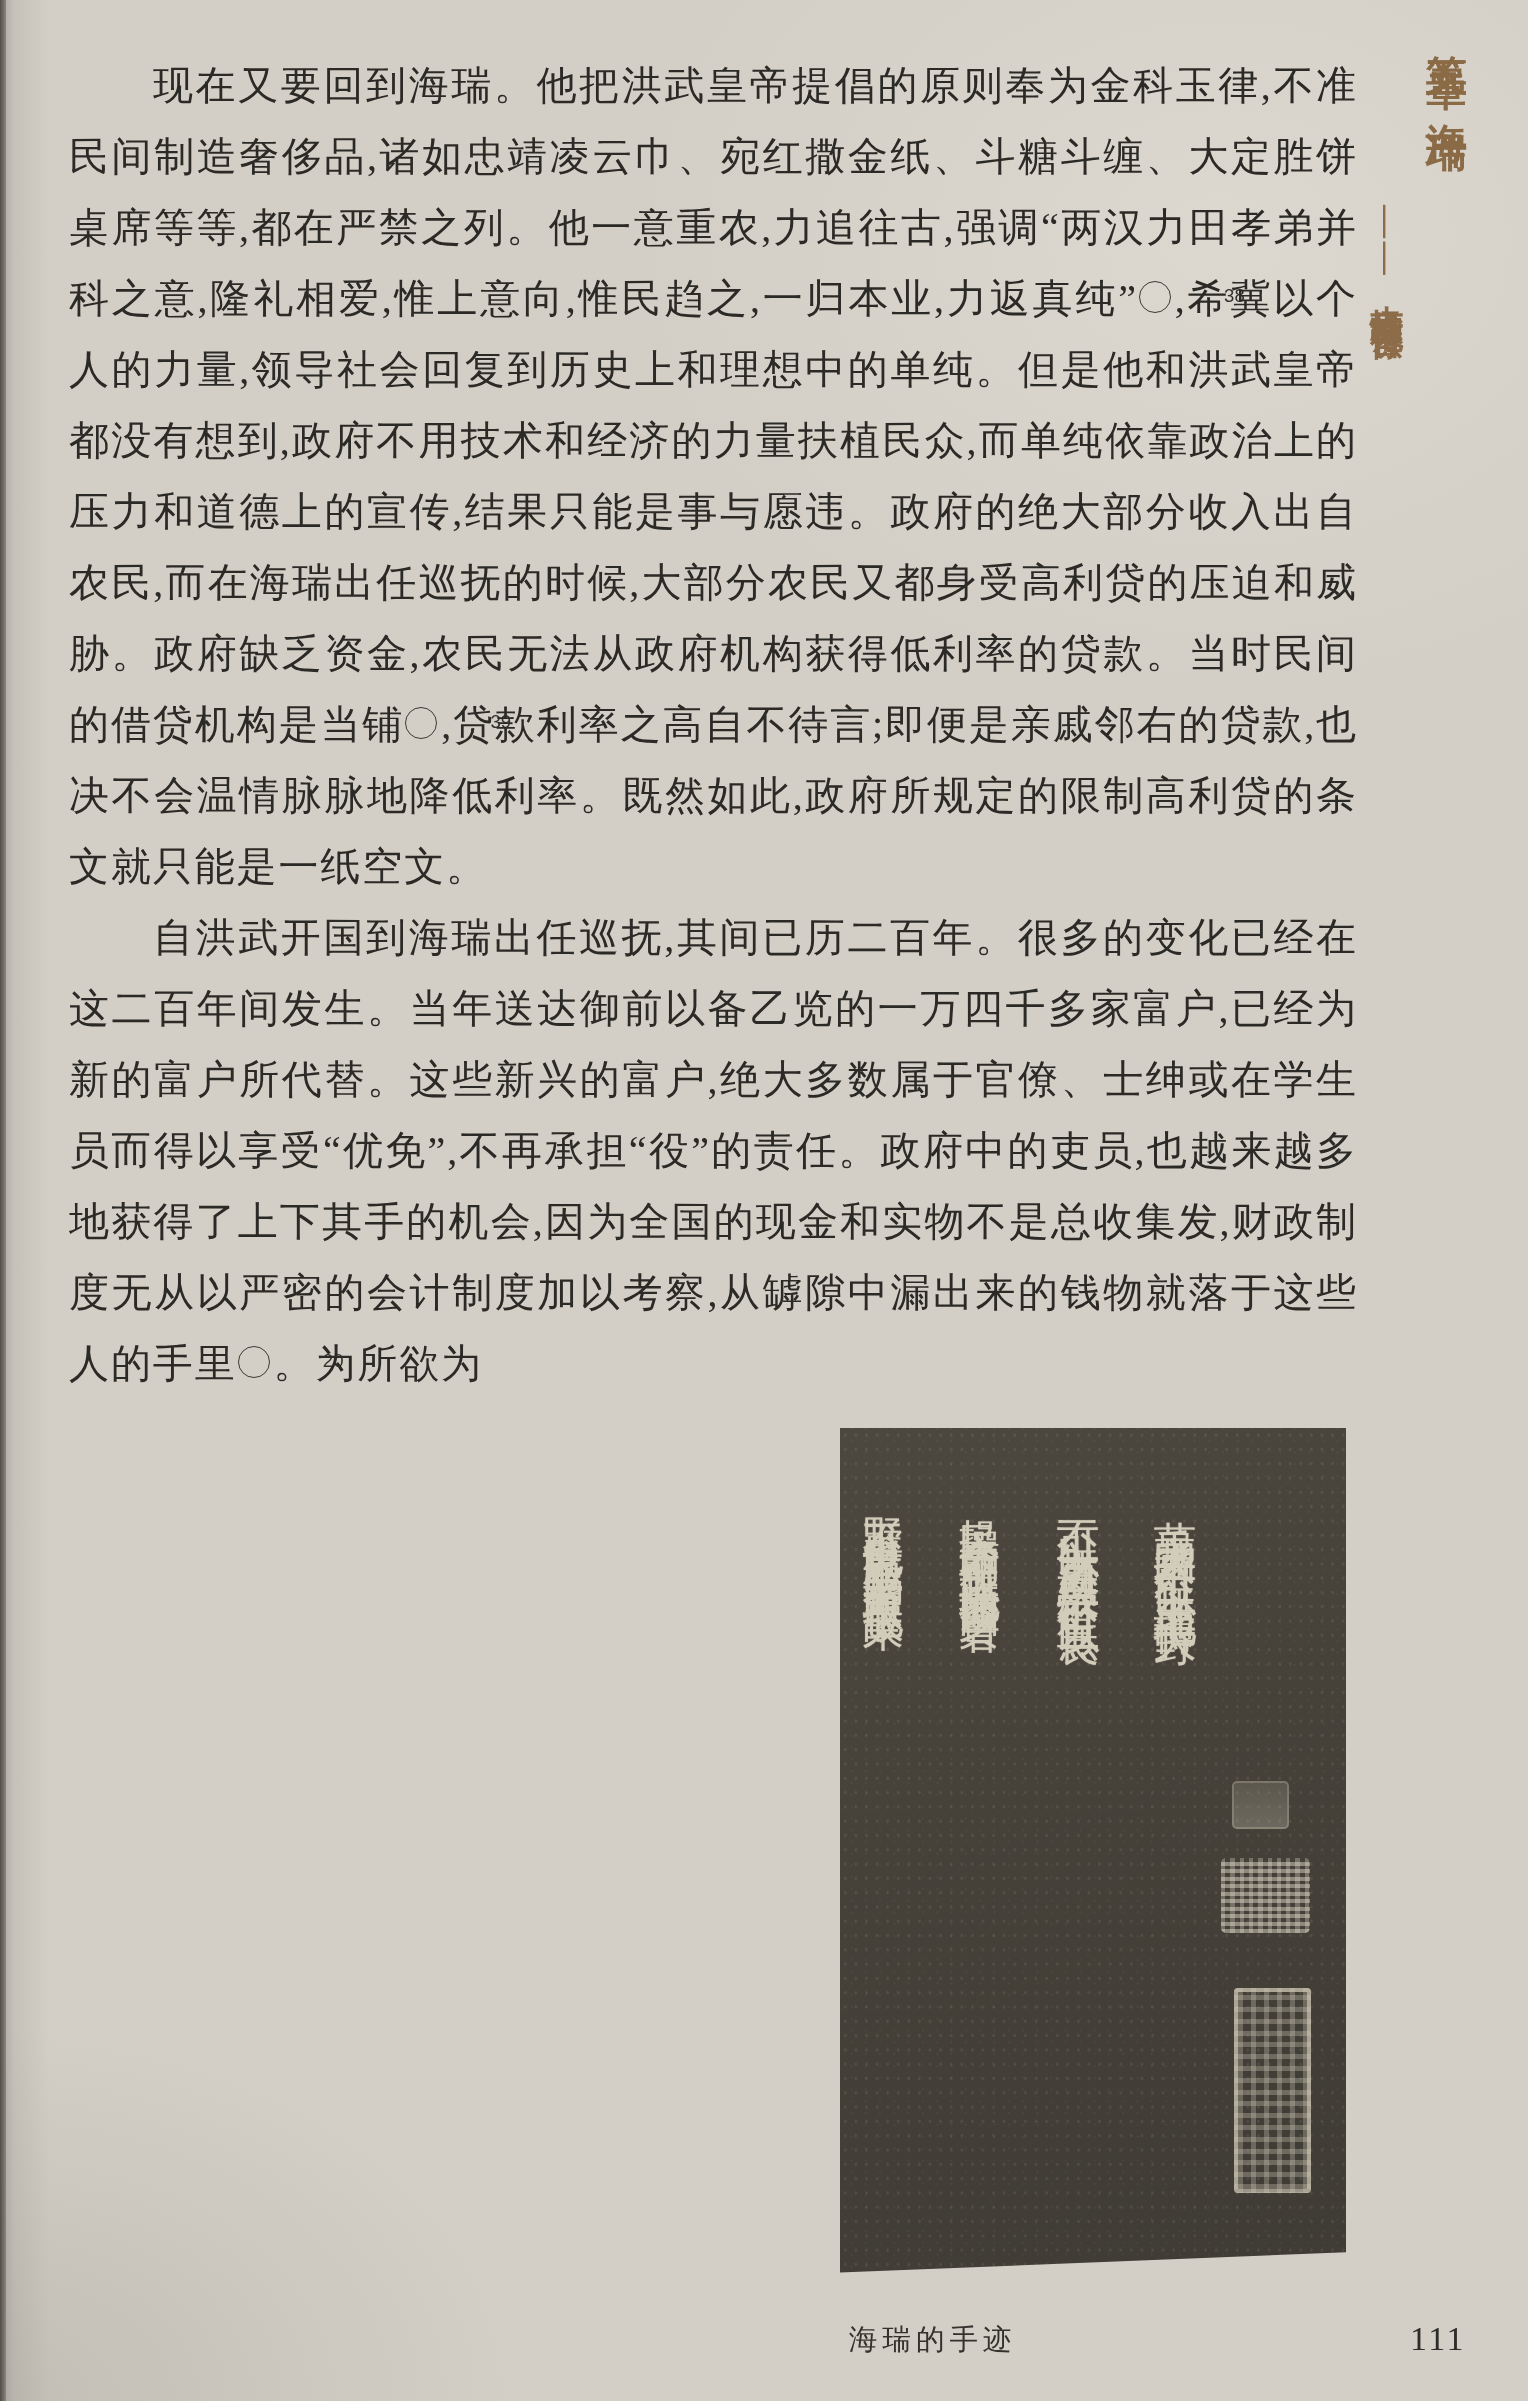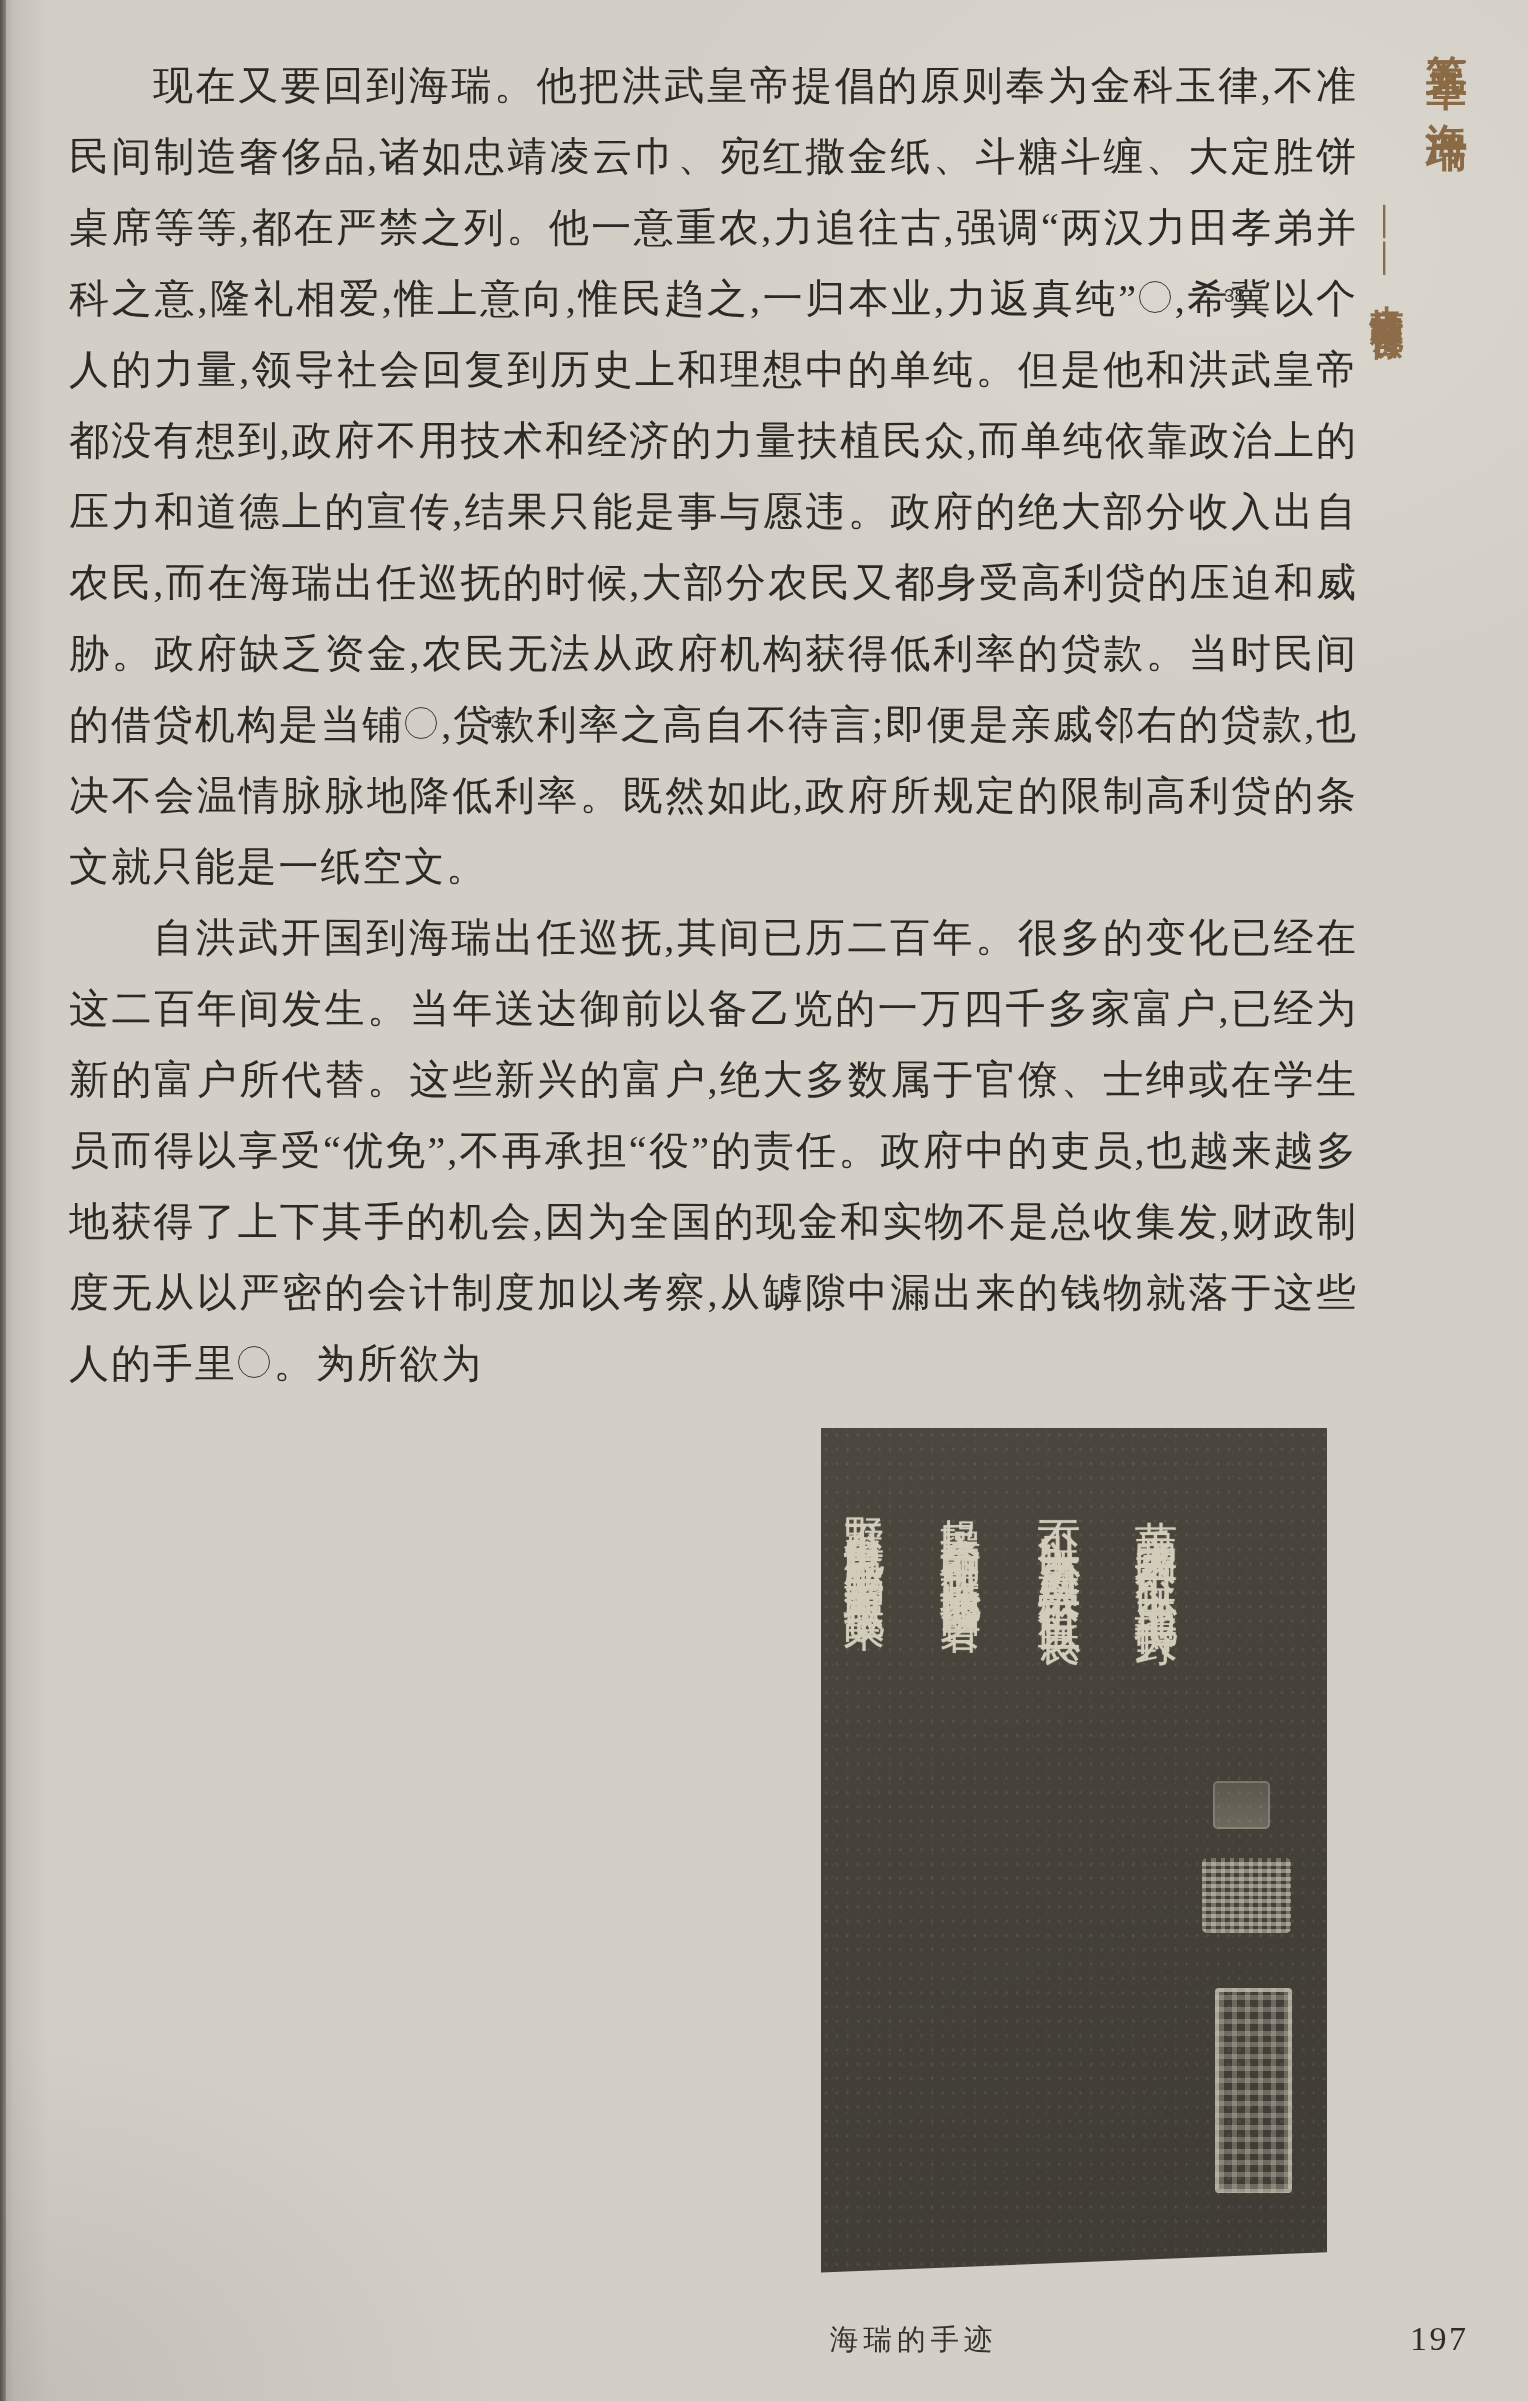--- a/index.html
+++ b/index.html
@@ -29,21 +29,21 @@
     display:inline-block;width:32px;height:32px;line-height:28.6px;
     border:1.9px solid #3c3a35;border-radius:50%;text-align:center;
     font-size:18.6px;letter-spacing:0;vertical-align:10px;margin:0 3.7px 0 1.2px;
     box-sizing:border-box;font-family:"Liberation Sans","DejaVu Sans",sans-serif;
     color:#34322d;
   }
   
   .wrap-row{display:flex;align-items:flex-start;}
   .left-col{width:745px;}
   .left-col .pcont{margin:0;}
-  .fig-col{width:514px;margin-left:7px;margin-top:28.6px;font-family:Liberation Serif, serif;}
+  .fig-col{width:514px;margin-left:26px;margin-top:28.6px;font-family:Liberation Serif, serif;}
   .rubbing{
     position:relative;width:506px;height:845px;
     clip-path:polygon(0 0,100% 0,100% 97.6%,0 100%);
     background:
       radial-gradient(rgba(221,215,199,0.10) 0.9px, transparent 1.6px) 0 0/10.6px 14.3px,
       radial-gradient(rgba(221,215,199,0.08) 0.6px, transparent 1.2px) 4.3px 6.8px/14.3px 11.8px,
       linear-gradient(160deg,#4c4840 0%,#46423a 40%,#3f3c35 100%);
     color:#d2ccba;
   }
   .calli{
@@ -118,15 +118,15 @@
           <div class="calli c4">野不辟也民眾而兵弱者民無取也故末</div>
           <div class="seal seal-small"></div>
           <div class="seal seal-square"></div>
           <div class="seal seal-rect"></div>
         </div>
         <div class="caption">海瑞的手迹</div>
       </div>
     </div>
   </div>
 
-  <div class="page-num">197</div>
+  <div class="page-num">111</div>
 </div>
 
 
 </body></html>

